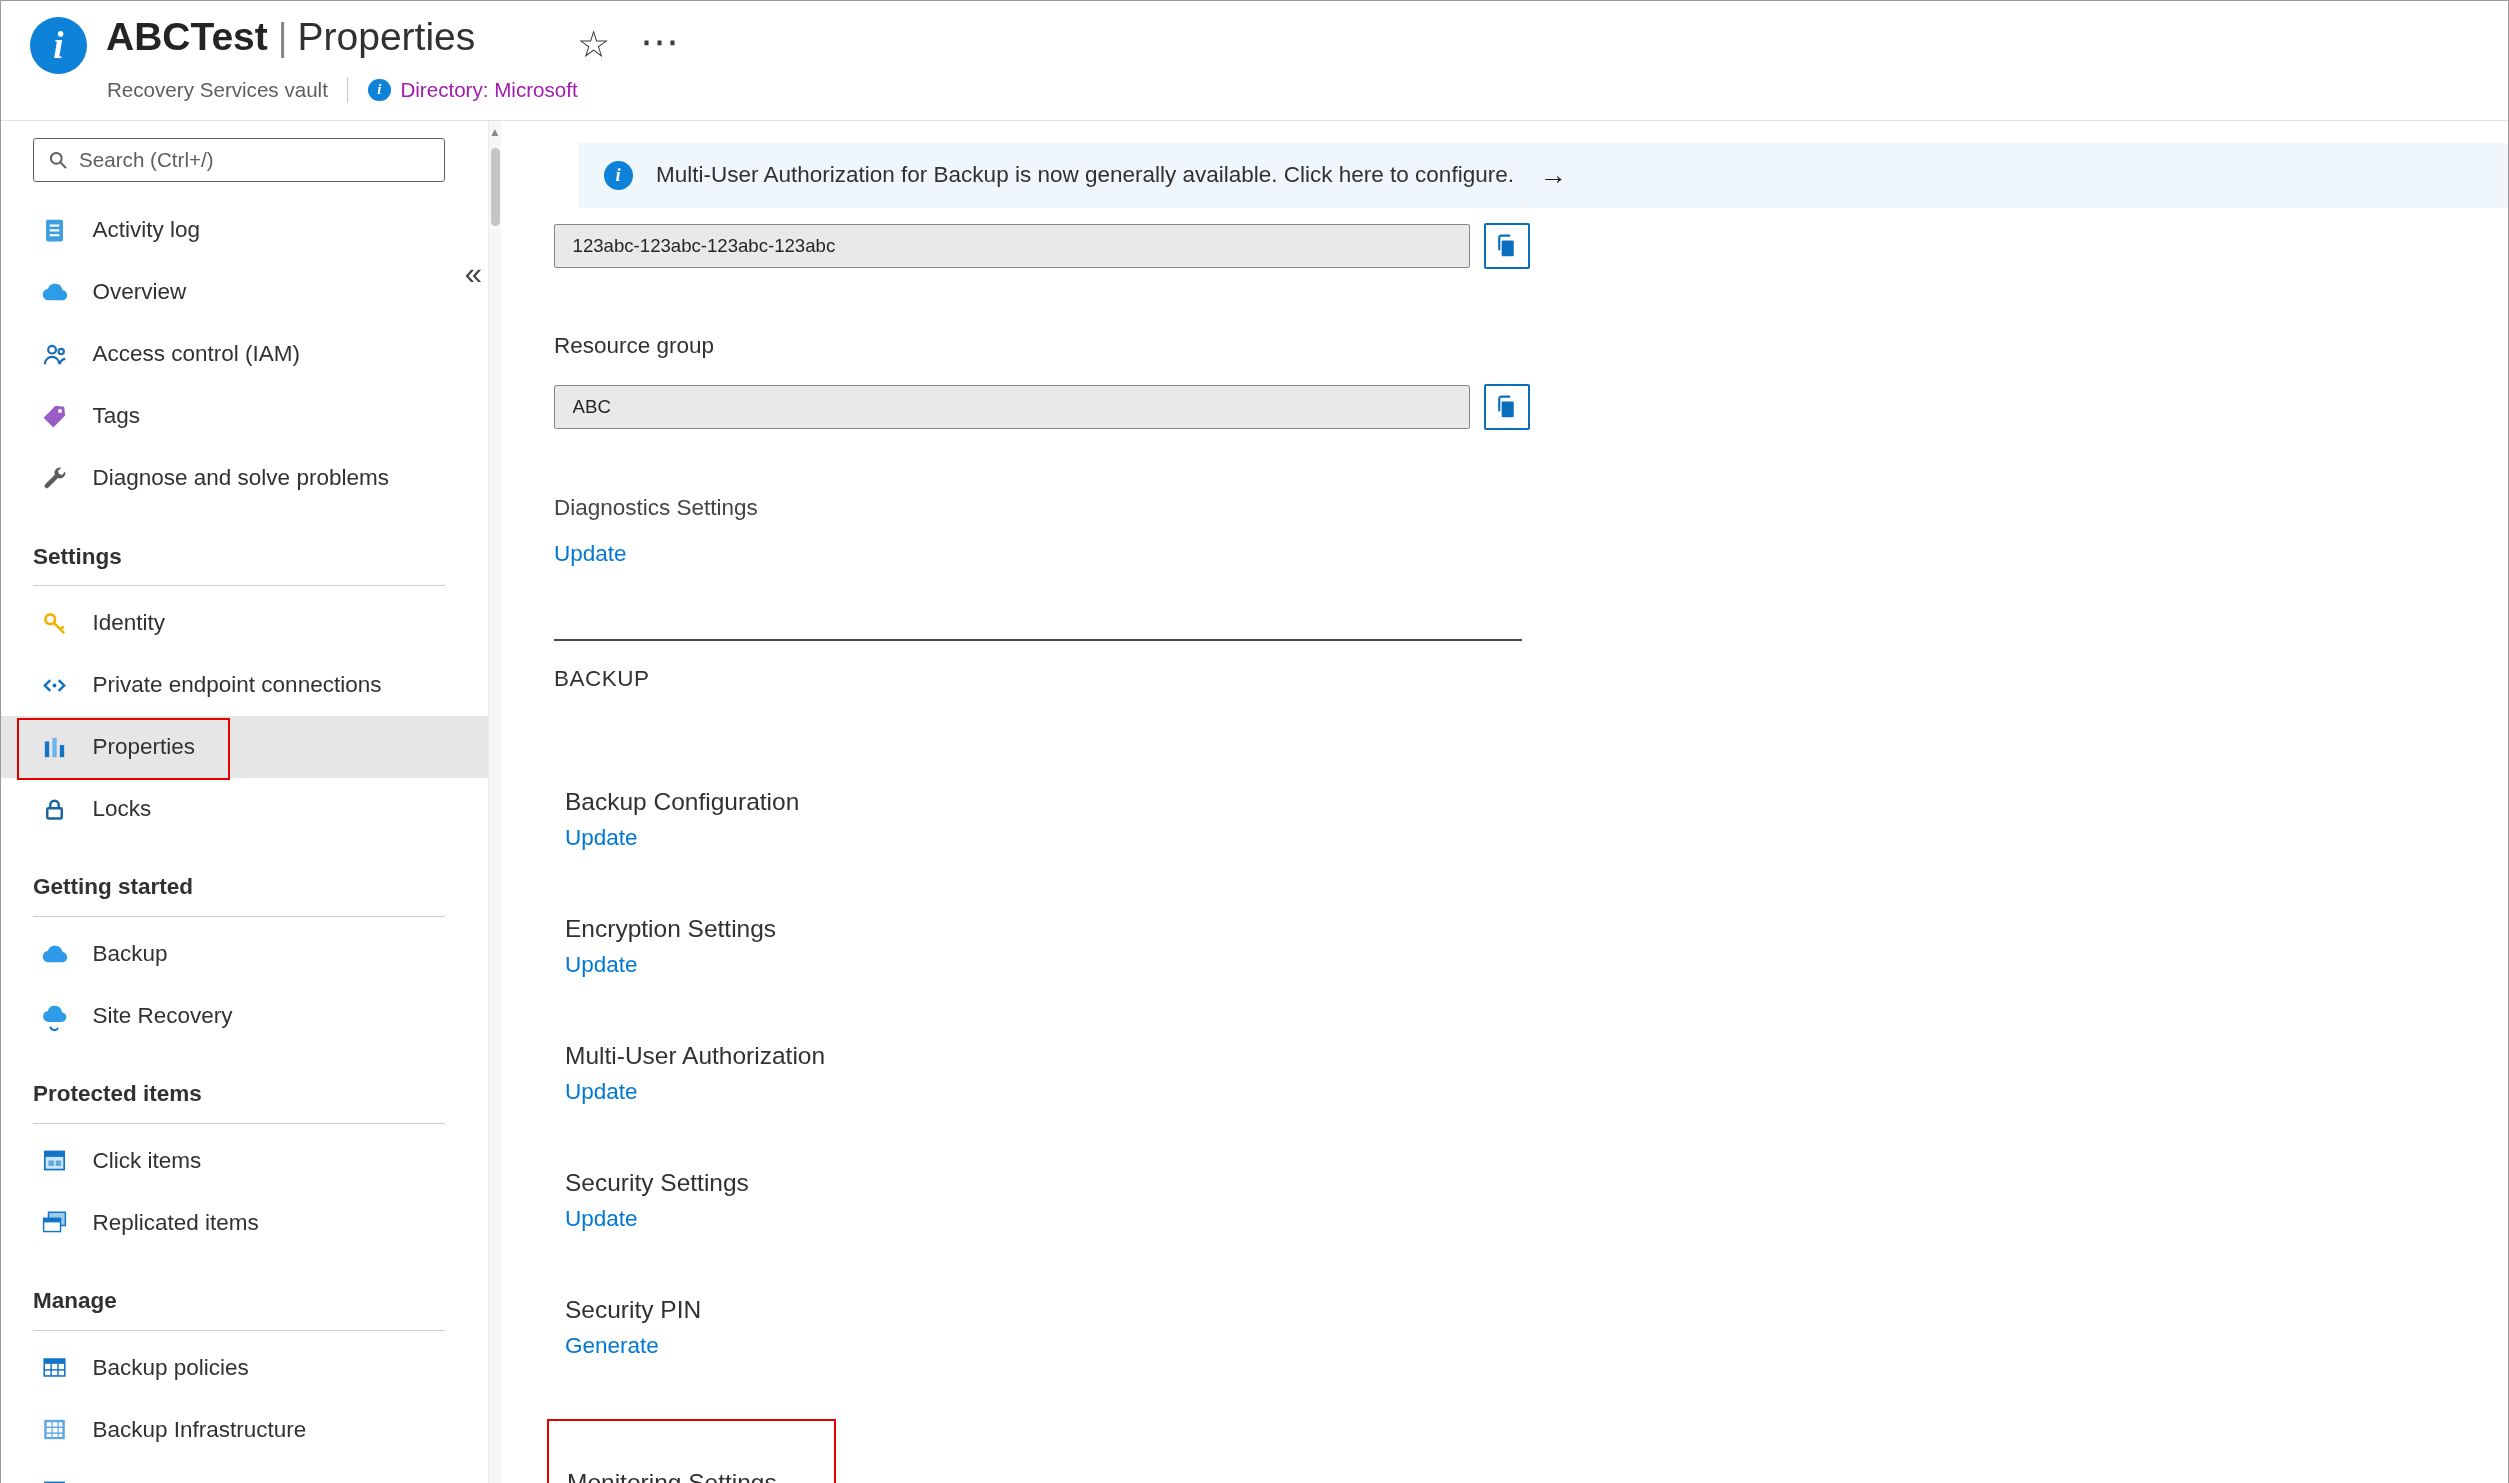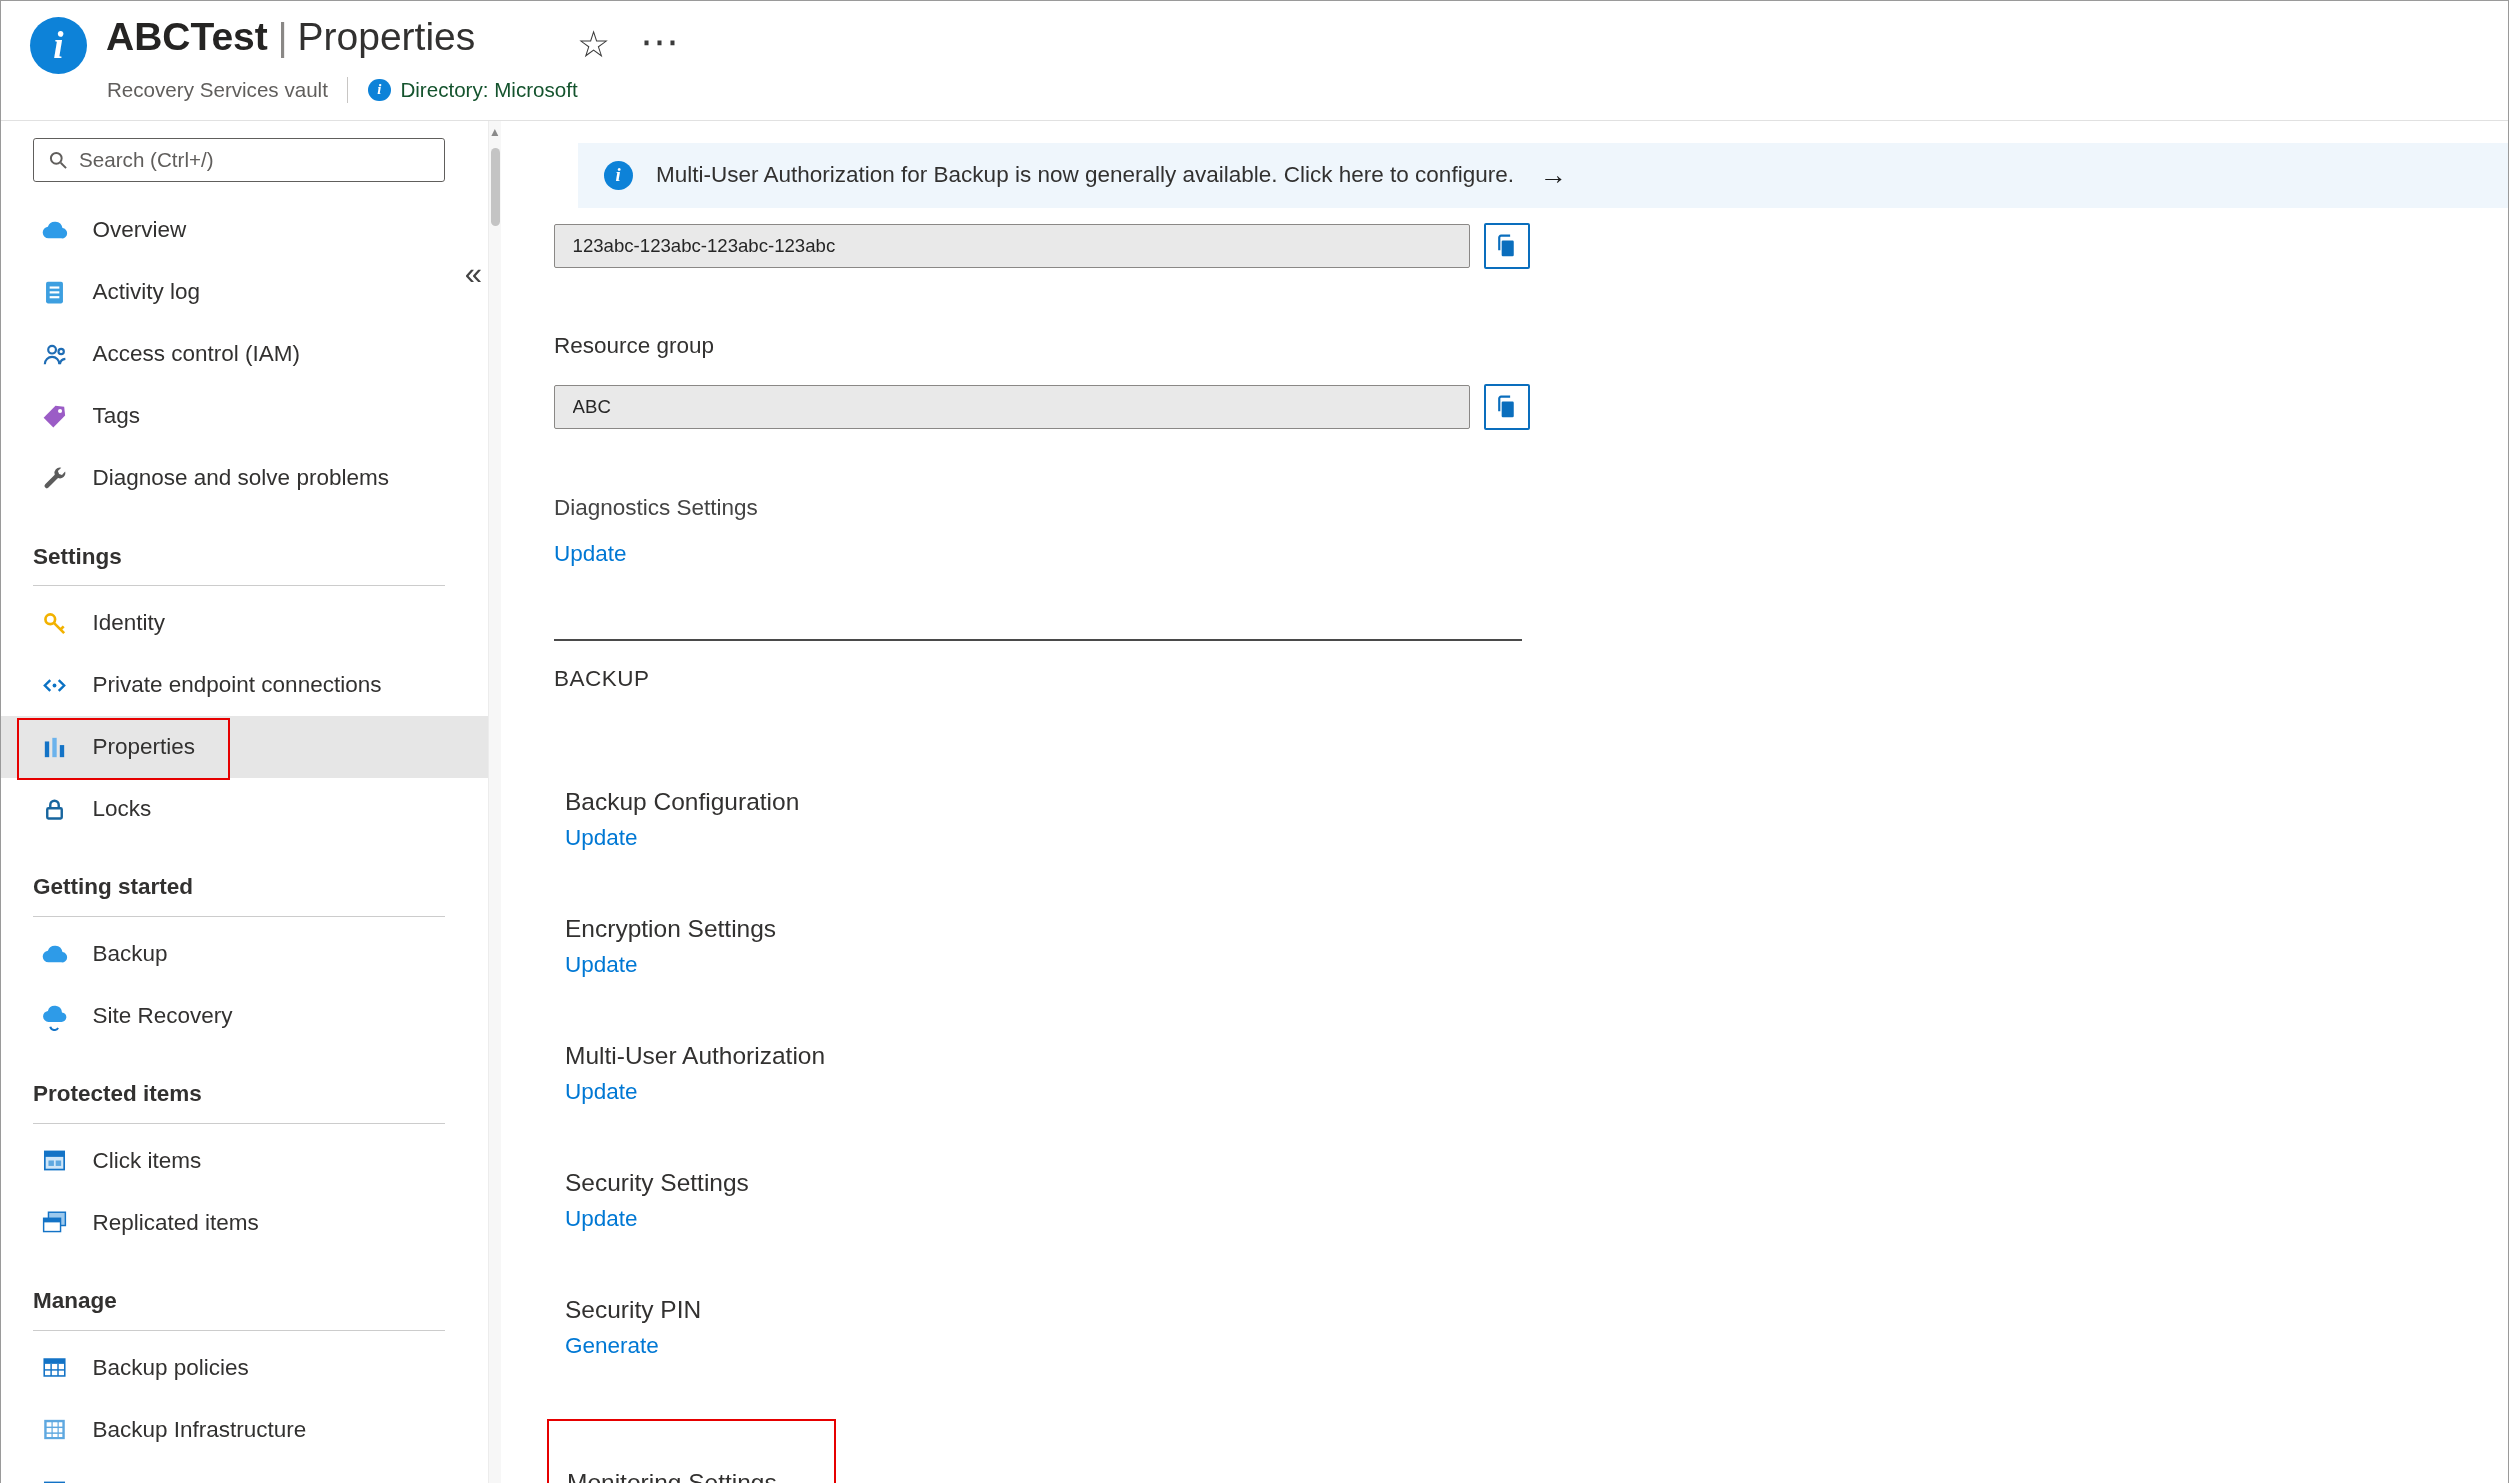--- a/index.html
+++ b/index.html
@@ -23,21 +23,21 @@
   .hdr-title .rest { font-weight:400; color:#323130; }
   .hdr-star { position:absolute; left:576px; top:21.6px; font-size:37px; color:#3b3b3b; cursor:pointer; }
   .hdr-more { position:absolute; left:639px; top:17.6px; font-size:39px; color:#3b3b3b; cursor:pointer; letter-spacing:2px; }
   .hdr-sub { position:absolute; left:106px; top:76px; display:flex; align-items:center; font-size:20.6px; color:#605e5c; }
   .hdr-sub .vsep { width:1px; height:25.5px; background:#c8c6c4; margin:0 19.6px; }
   .mini-info {
     width:22.5px; height:22.5px; border-radius:50%; background:#0d82d8; color:#fff; flex:none;
     display:flex; align-items:center; justify-content:center;
     font:italic 700 14.7px "Liberation Serif", serif; margin-right:9.8px;
   }
-  .dir-label { color:#14532d; }
+  .dir-label { color:#a21caf; }
 
   
   .body { position:absolute; top:120px; left:0; right:0; bottom:0; }
 
   
   .sidebar { position:absolute; left:0; top:0; width:487px; bottom:0; overflow:hidden; background:#fff; }
   .search-row { position:relative; margin:16.7px 0 0 32px; }
   .search-box {
     width:412px; height:44px; border:1px solid #605e5c; border-radius:2.9px;
     display:flex; align-items:center; padding:0 9.8px 0 11.8px; background:#fff;
@@ -136,35 +136,35 @@
           <input class="search-input" type="text" placeholder="Search (Ctrl+/)" style="">
         </div>
       </div>
       <span class="collapse">«</span>
 
       <div class="nav">
 
         <div class="nav-item">
           <span class="nav-icon">
               <svg viewBox="0 0 24 24">
-                <path d="M7 18.5a4.8 4.8 0 0 1-.5-9.57A6.3 6.3 0 0 1 18.6 10a4.1 4.1 0 0 1-.8 8.5z" fill="#2e9be8"></path>
-              </svg>
-            </span>
-          <span class="nav-label">Overview</span>
-        </div>
-        <div class="nav-item">
-          <span class="nav-icon">
-              <svg viewBox="0 0 24 24">
                 <rect x="5" y="3" width="14" height="18" rx="1.5" fill="#3d9fe0"></rect>
                 <rect x="8" y="7" width="8" height="1.8" fill="#fff"></rect>
                 <rect x="8" y="11" width="8" height="1.8" fill="#fff"></rect>
                 <rect x="8" y="15" width="8" height="1.8" fill="#fff"></rect>
               </svg>
             </span>
           <span class="nav-label">Activity log</span>
+        </div>
+        <div class="nav-item">
+          <span class="nav-icon">
+              <svg viewBox="0 0 24 24">
+                <path d="M7 18.5a4.8 4.8 0 0 1-.5-9.57A6.3 6.3 0 0 1 18.6 10a4.1 4.1 0 0 1-.8 8.5z" fill="#2e9be8"></path>
+              </svg>
+            </span>
+          <span class="nav-label">Overview</span>
         </div>
         <div class="nav-item">
           <span class="nav-icon">
               <svg viewBox="0 0 24 24" fill="none" stroke="#1f6db5" stroke-width="1.8">
                 <circle cx="10" cy="8" r="3.2"></circle>
                 <path d="M4 20a6 6 0 0 1 12 0"></path>
                 <circle cx="17.5" cy="9.5" r="2.2"></circle>
                 <path d="M16.5 20a5 5 0 0 1 4.5-4.4"></path>
               </svg>
             </span>

